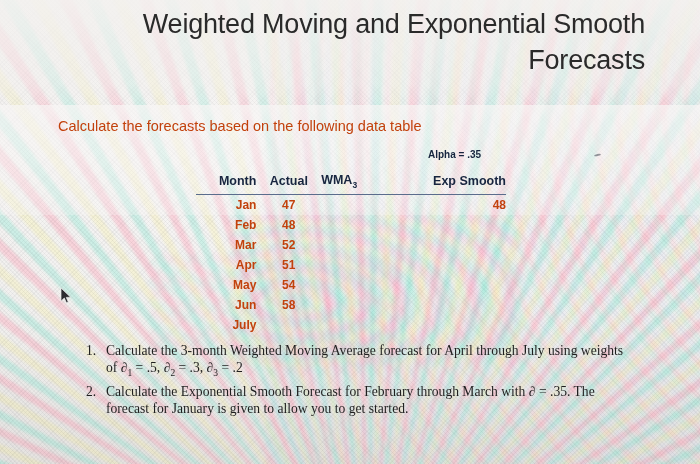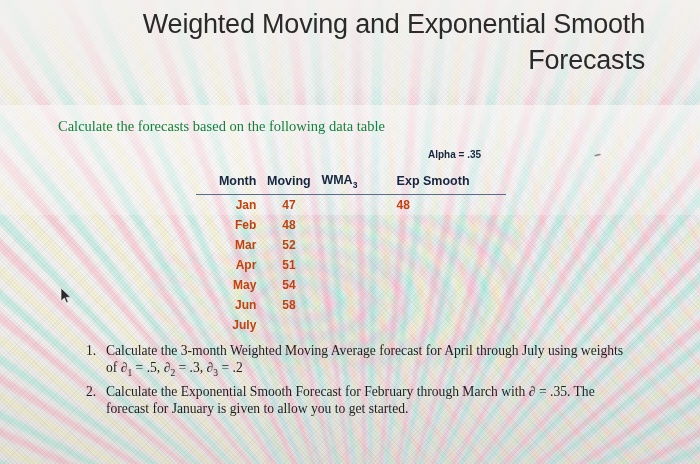--- a/index.html
+++ b/index.html
@@ -140,23 +140,23 @@
     line-height: 36px;
     font-weight: 400;
     color: #2a2a2a;
     letter-spacing: -0.2px;
   }
 
   .prompt-line {
     position: absolute;
     left: 58px;
     top: 118px;
-    font-family: Liberation Serif, serif;
+    font-family: Liberation Sans, sans-serif;
     font-size: 14.5px;
-    color: #15803d;
+    color: #c2410c;
   }
 
   
   .alpha-label {
     position: absolute;
     left: 428px;
     top: 149px;
     font-size: 10px;
     font-weight: 700;
     color: #17253f;
@@ -183,21 +183,21 @@
   }
   .data-table td {
     padding: 3px 0 3px 0;
     font-weight: 700;
     font-size: 12px;
     color: #c2410c;
   }
   .col-month  { width: 62px;  text-align: right; margin-top: 43px; }
   .col-actual { width: 58px;  text-align: center; }
   .col-wma    { width: 78px;  text-align: center; }
-  .col-exp    { width: 112px; text-align: left; }
+  .col-exp    { width: 112px; text-align: right; }
 
   .data-table td.col-month  { padding-right: 4px; }
   .data-table th.col-month  { padding-right: 4px; }
   .data-table th.col-wma    { text-align: left; padding-left: 4px; }
 
   .sub { font-size: 8.5px; vertical-align: sub; }
 
   
   .questions {
     position: absolute;
@@ -266,21 +266,21 @@
   <div class="slide-title">Weighted Moving and Exponential Smooth Forecasts</div>
 
   <div class="prompt-line">Calculate the forecasts based on the following data table</div>
 
   <div class="alpha-label">Alpha = .35</div>
 
   <table class="data-table">
     <thead>
       <tr>
         <th class="col-month">Month</th>
-        <th class="col-actual">Moving</th>
+        <th class="col-actual">Actual</th>
         <th class="col-wma"><span>WMA</span><span class="sub">3</span></th>
         <th class="col-exp">Exp Smooth</th>
       </tr>
     </thead>
     <tbody>
       <tr>
         <td class="col-month">Jan</td>
         <td class="col-actual">47</td>
         <td class="col-wma"></td>
         <td class="col-exp">48</td>

